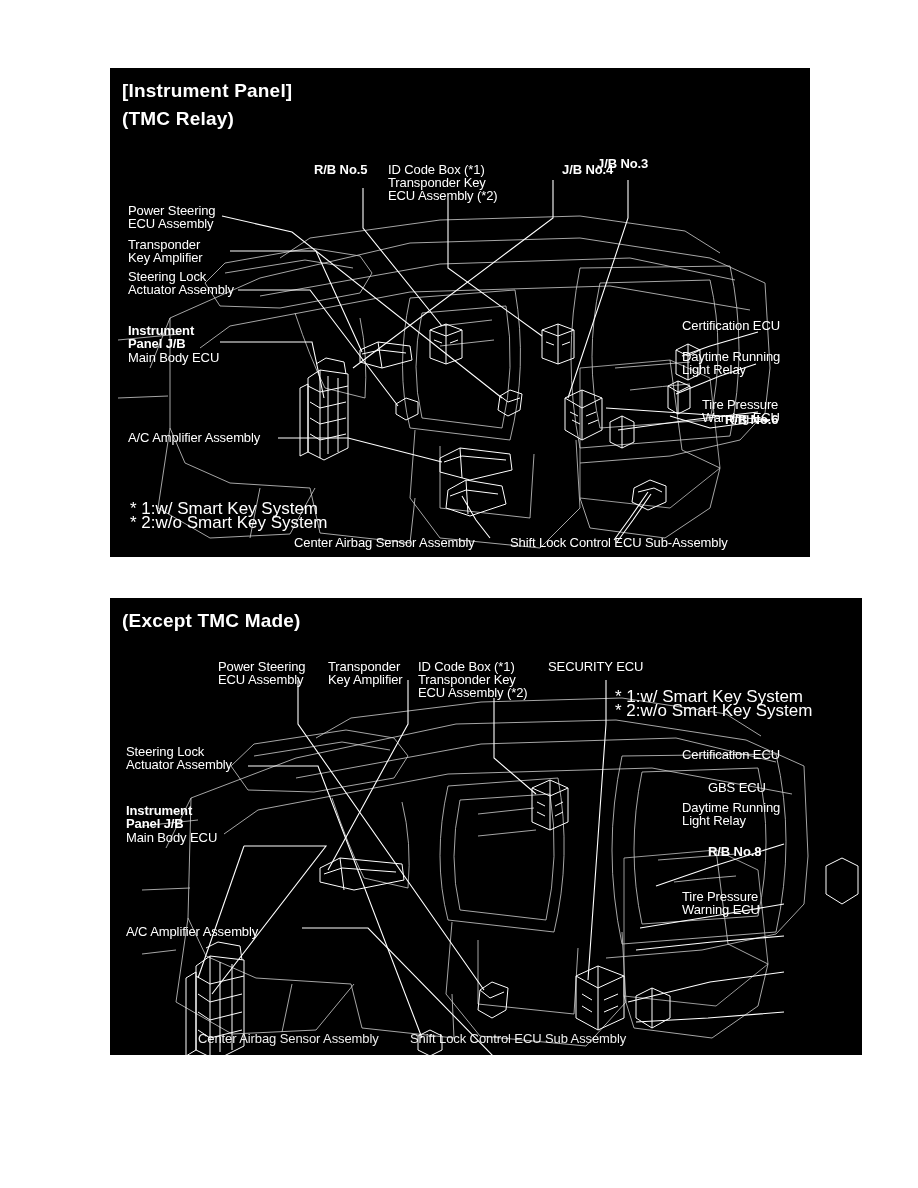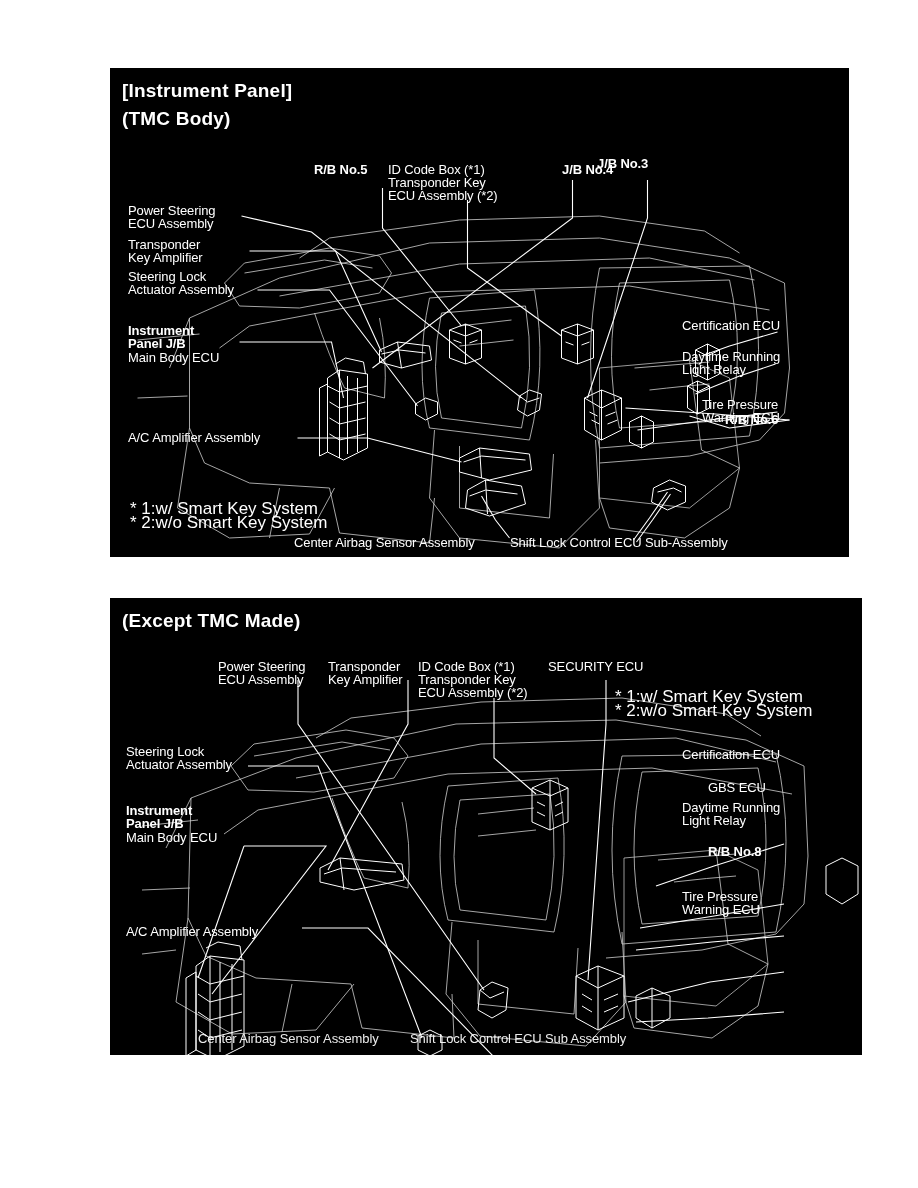--- a/index.html
+++ b/index.html
@@ -25,21 +25,20 @@
   .panel {
     position: absolute;
     background: #000000;
     overflow: hidden;
   }
   #panel-tmc {
     left: 110px;
     top: 68px;
     width: 700px;
     height: 489px;
-    padding-left: 39px;
   }
   #panel-except-tmc {
     left: 110px;
     top: 598px;
     width: 752px;
     height: 457px;
   }
   .panel svg.art {
     position: absolute;
     left: 0; top: 0;
@@ -214,21 +213,21 @@
         <path d="M496 340 L586 346 L660 352"></path>
 
         <path d="M352 428 L366 452 L380 470"></path>
 
         <path d="M538 424 L520 450 L504 472"></path>
         <path d="M541 426 L523 452 L507 474"></path>
       </g>
     </svg>
 
     <div class="title" style="left:12px; top:12px;">[Instrument Panel]</div>
-    <div class="title" style="left:12px; top:40px;">(TMC Body)</div>
+    <div class="title" style="left:12px; top:40px;">(TMC Relay)</div>
 
     <div class="lbl bold" style="left:204px; top:95px;">R/B No.5</div>
     <div class="lbl" style="left:278px; top:95px;">ID Code Box (*1)
 Transponder Key
 ECU Assembly (*2)</div>
     <div class="lbl bold" style="left:412px; top:95px;margin-left:40px;">J/B No.4</div>
     <div class="lbl bold" style="left:487px; top:89px;">J/B No.3</div>
 
     <div class="lbl" style="left:18px; top:136px;">Power Steering
 ECU Assembly</div>

